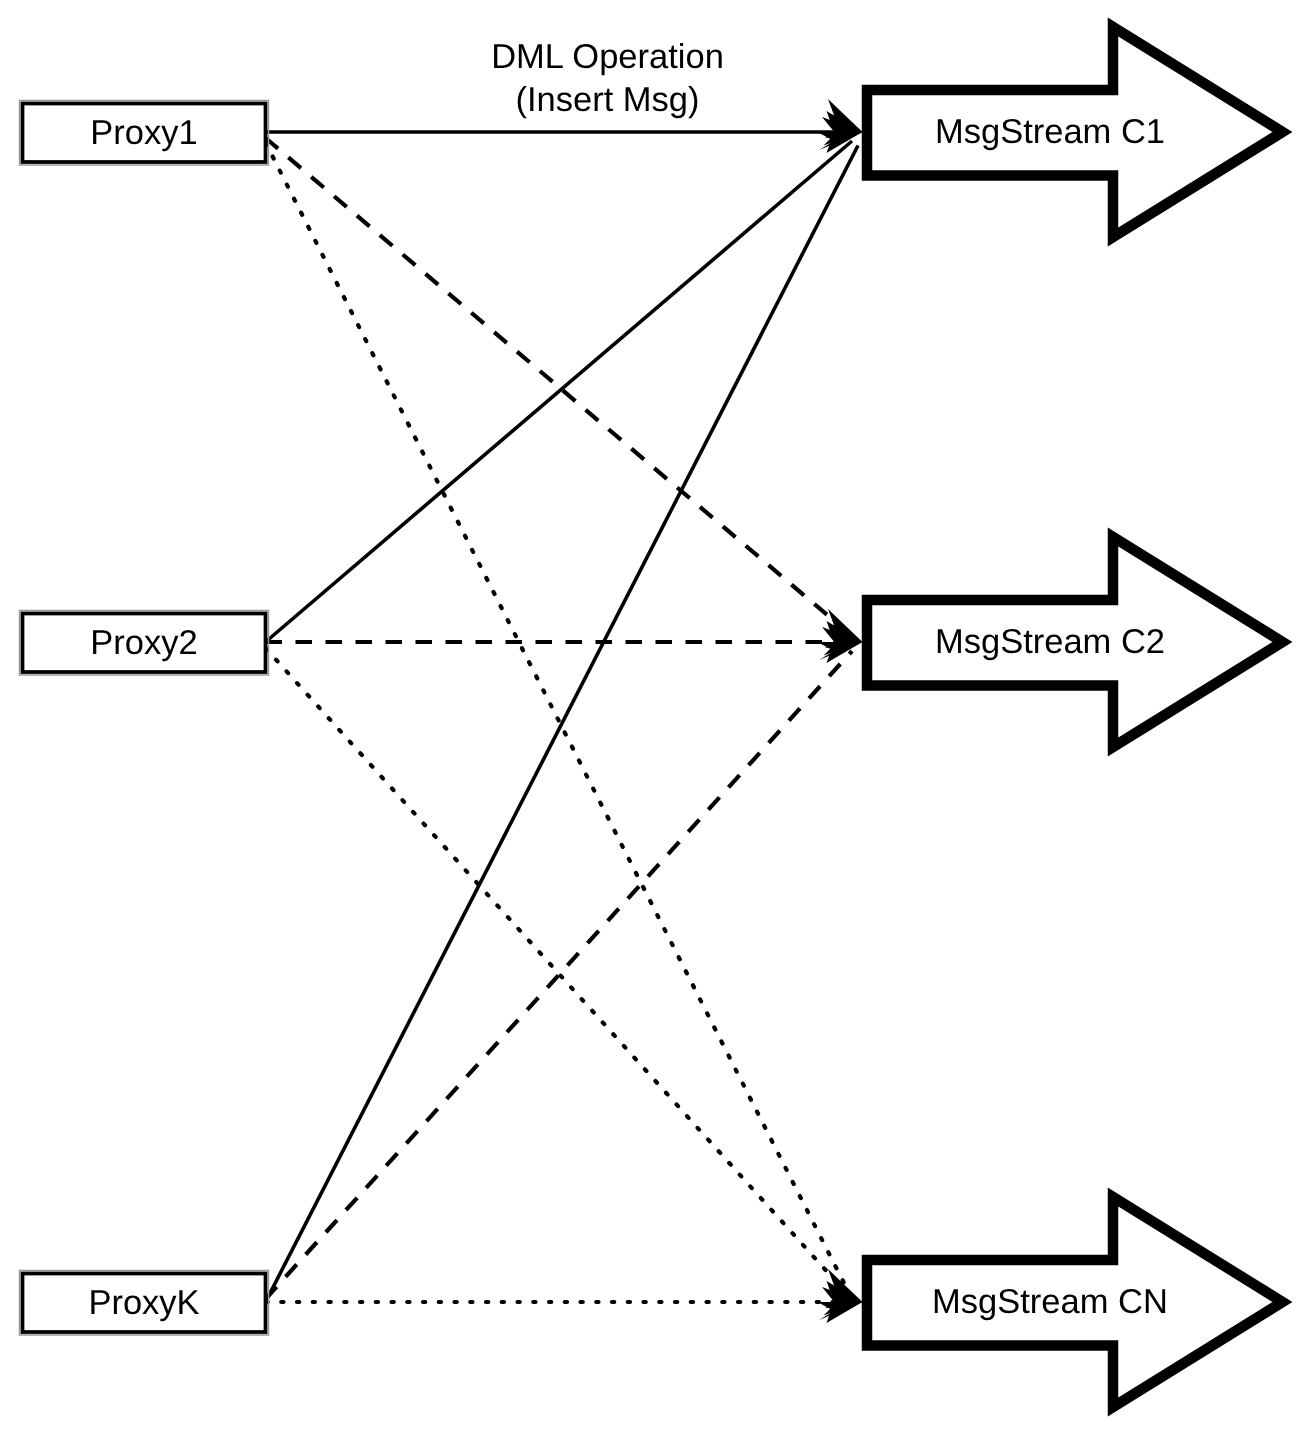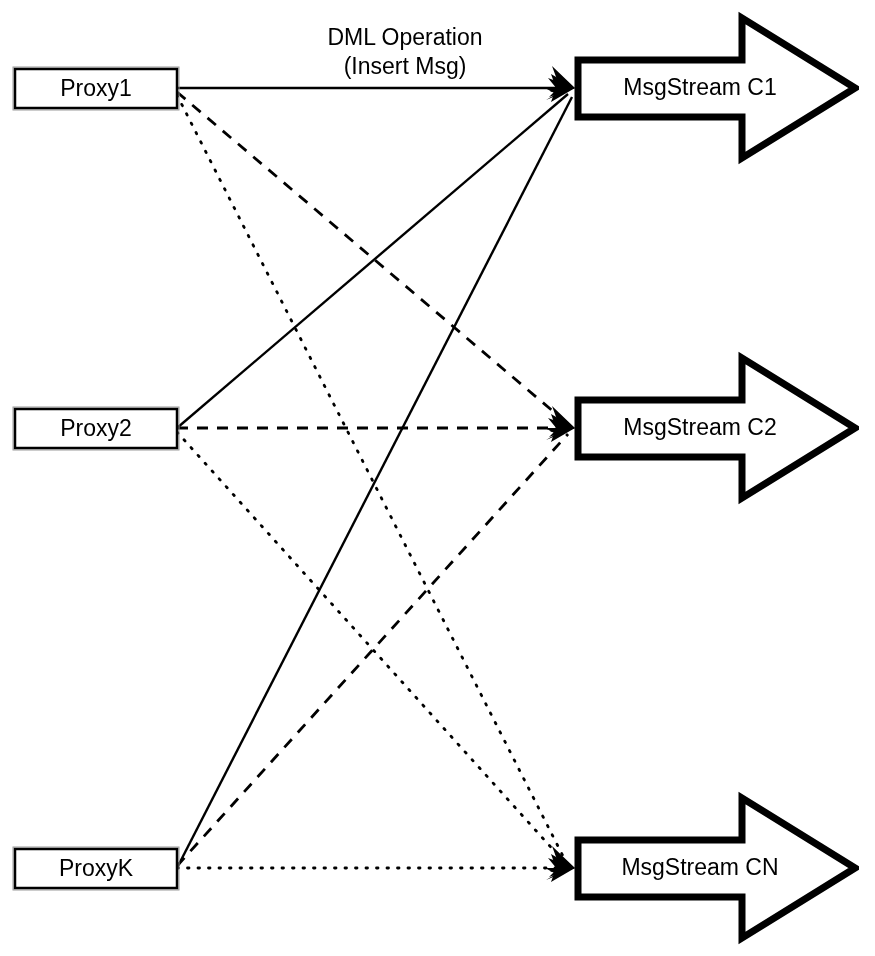--- a/index.html
+++ b/index.html
@@ -7,20 +7,21 @@
     padding: 0;
     background: #ffffff;
   }
   #diagram-root {
     position: relative;
     width: 859px;
     height: 956px;
     background: #ffffff;
     font-family: "Liberation Sans", sans-serif;
     overflow: hidden;
+    padding-left: 12px;
   }
   #diagram-svg {
     position: absolute;
     top: 0;
     left: 0;
     width: 875px;
     height: 956px;
   }
   .node-label {
     font-family: "Liberation Sans", sans-serif;

